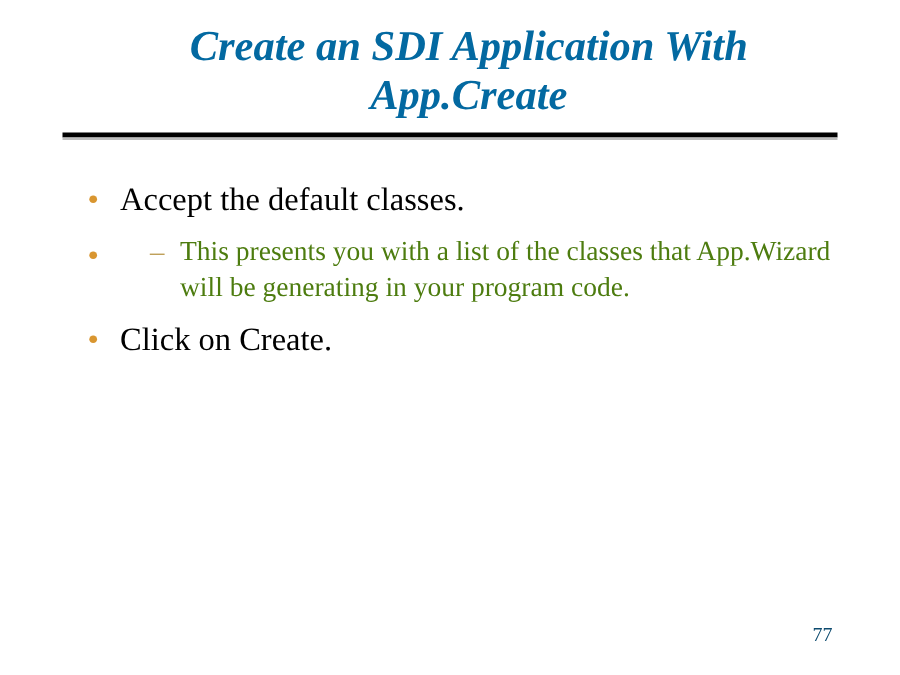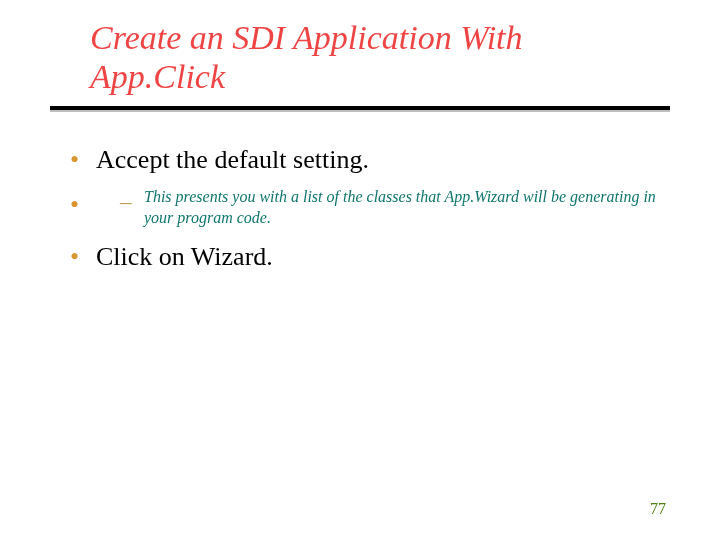--- a/index.html
+++ b/index.html
@@ -11,26 +11,26 @@
       position: relative;
       overflow: hidden;
     }
     .slide {
       width: 100%;
       height: 100%;
       padding: 18px 50px 0 50px;
       position: relative;
     }
     .title {
-      color: #ef4444;
+      color: #0369a1;
       font-style: italic;
       font-size: 34px;
       line-height: 1.15;
-      text-align: left;
-      font-weight: 400;
+      text-align: center;
+      font-weight: 700;
       padding-right: 10px;
       padding-left: 40px;
     }
     .rule-wrap {
       margin-top: 10px;
       margin-bottom: 30px;
     }
     .rule {
       height: 4px;
       background: #000;
@@ -67,71 +67,70 @@
     }
     ul.level2 {
       list-style: none;
       padding-left: 24px;
       margin-top: 10px;
       margin-bottom: 10px;
     }
     ul.level2 > li {
       position: relative;
       padding-left: 24px;
-      font-size: 16px;
-      color: #0f766e;
+      font-size: 22px;
+      color: #4d7c0f;
       line-height: 1.3;
-      font-style: italic;
     }
     ul.level2 > li::before {
       content: "–";
       position: absolute;
       left: 0;
       top: 0;
       color: #bfa05a;
       font-size: 23px;
     }
     .page-number {
       position: absolute;
       bottom: 22px;
       right: 54px;
       font-size: 16px;
-      color: #4d7c0f;
+      color: #0c4a6e;
       font-family: "Times New Roman", Times, serif;
       margin-top: 32px;
     }
   </style>
 </head>
 <body>
 
 <div class="slide">
 
   <div class="title">
     <span>Create an SDI Application With</span><br>
-    <span>App.Click</span>
+    <span>App.Create</span>
   </div>
 
   <div class="rule-wrap">
     <div class="rule"></div>
     <div class="rule-shadow"></div>
   </div>
 
   <div class="content">
     <ul class="level1">
       <li>
-        <span>Accept the default setting.</span>
+        <span>Accept the default classes.</span>
       </li>
       <li>
         <ul class="level2">
           <li>
             <span>This presents you with a list of the classes that App.Wizard will be generating in your program code.</span>
           </li>
         </ul>
       </li>
       <li>
-        <span>Click on Wizard.</span>
+        <span>Click on Create.</span>
       </li>
     </ul>
   </div>
 
   <div class="page-number">77</div>
 
 </div>
 
 </body></html>

